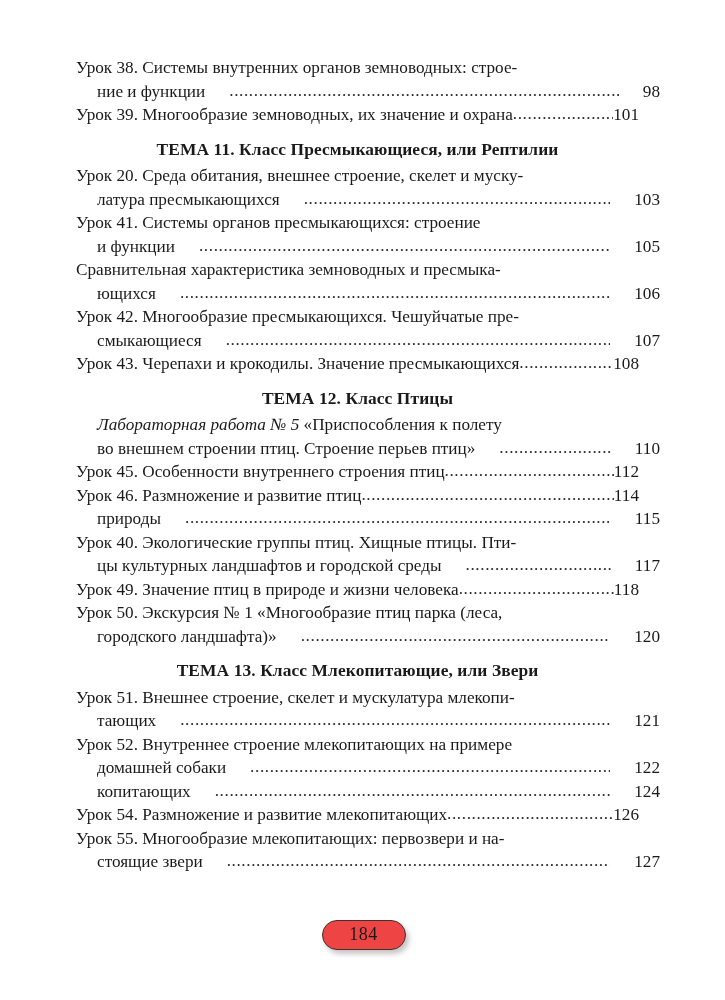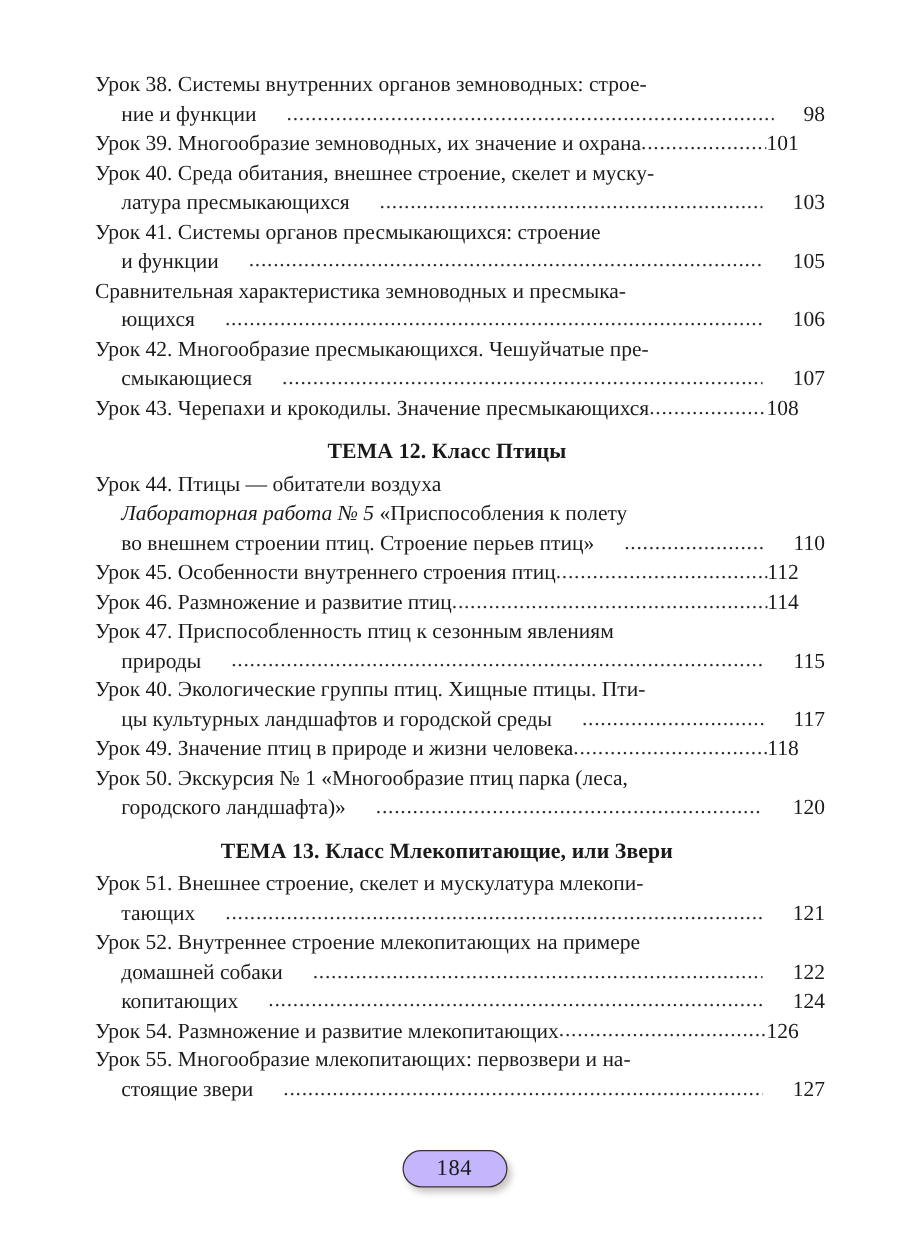--- a/index.html
+++ b/index.html
@@ -96,21 +96,21 @@
   .pill-wrap {
     display: inline-block;
     position: relative;
   }
   .pill {
     display: inline-block;
     min-width: 48px;
     padding: 3px 17px 4px 17px;
     border: 1.6px solid #3a3430;
     border-radius: 16px;
-    background: #c4b5fd;
+    background: #ef4444;
     font-size: 18px;
     line-height: 21px;
     color: #1a1a1a;
     letter-spacing: 0.5px;
     box-shadow: 3px 4px 5px rgba(90, 80, 75, 0.33);
     position: relative;
     z-index: 2;
   }
 </style>
 </head>
@@ -127,22 +127,23 @@
           <span class="pg">98</span>
         </div>
       </div>
       <div class="entry">
         <div class="ln leadline">
           <span class="txt">Урок 39. Многообразие земноводных, их значение и охрана</span>
           <span class="leader">............................................................................................................................................................................................................................................................................................................</span>
           <span class="pg">101</span>
         </div>
       </div>
-      <div class="entry">
-        <div class="ln"><span>Урок 40. Среда обитания, внешнее строение, скелет и муску-</span></div>
+      <div class="theme">ТЕМА 11. Класс Пресмыкающиеся, или Рептилии</div>
+      <div class="entry">
+        <div class="ln"><span>Урок 20. Среда обитания, внешнее строение, скелет и муску-</span></div>
         <div class="ln leadline cont">
           <span class="txt">латура пресмыкающихся </span>
           <span class="leader">............................................................................................................................................................................................................................................................................................................</span>
           <span class="pg">103</span>
         </div>
       </div>
       <div class="entry">
         <div class="ln"><span>Урок 41. Системы органов пресмыкающихся: строение</span></div>
         <div class="ln leadline cont">
           <span class="txt">и функции </span>
@@ -168,23 +169,20 @@
       </div>
       <div class="entry">
         <div class="ln leadline">
           <span class="txt">Урок 43. Черепахи и крокодилы. Значение пресмыкающихся</span>
           <span class="leader">............................................................................................................................................................................................................................................................................................................</span>
           <span class="pg">108</span>
         </div>
       </div>
       <div class="theme">ТЕМА 12. Класс Птицы</div>
       <div class="entry">
-        <div class="ln"><span>Урок 44. Птицы — обитатели воздуха</span></div>
-      </div>
-      <div class="entry">
         <div class="ln cont"><span class="italic">Лабораторная работа № 5 </span><span>«Приспособления к полету</span></div>
         <div class="ln leadline cont">
           <span class="txt">во внешнем строении птиц. Строение перьев птиц»</span>
           <span class="leader">............................................................................................................................................................................................................................................................................................................</span>
           <span class="pg">110</span>
         </div>
       </div>
       <div class="entry">
         <div class="ln leadline">
           <span class="txt">Урок 45. Особенности внутреннего строения птиц </span>
@@ -193,21 +191,20 @@
         </div>
       </div>
       <div class="entry">
         <div class="ln leadline">
           <span class="txt">Урок 46. Размножение и развитие птиц</span>
           <span class="leader">............................................................................................................................................................................................................................................................................................................</span>
           <span class="pg">114</span>
         </div>
       </div>
       <div class="entry">
-        <div class="ln"><span>Урок 47. Приспособленность птиц к сезонным явлениям</span></div>
         <div class="ln leadline cont">
           <span class="txt">природы</span>
           <span class="leader">............................................................................................................................................................................................................................................................................................................</span>
           <span class="pg">115</span>
         </div>
       </div>
       <div class="entry">
         <div class="ln"><span>Урок 40. Экологические группы птиц. Хищные птицы. Пти-</span></div>
         <div class="ln leadline cont">
           <span class="txt">цы культурных ландшафтов и городской среды</span>

